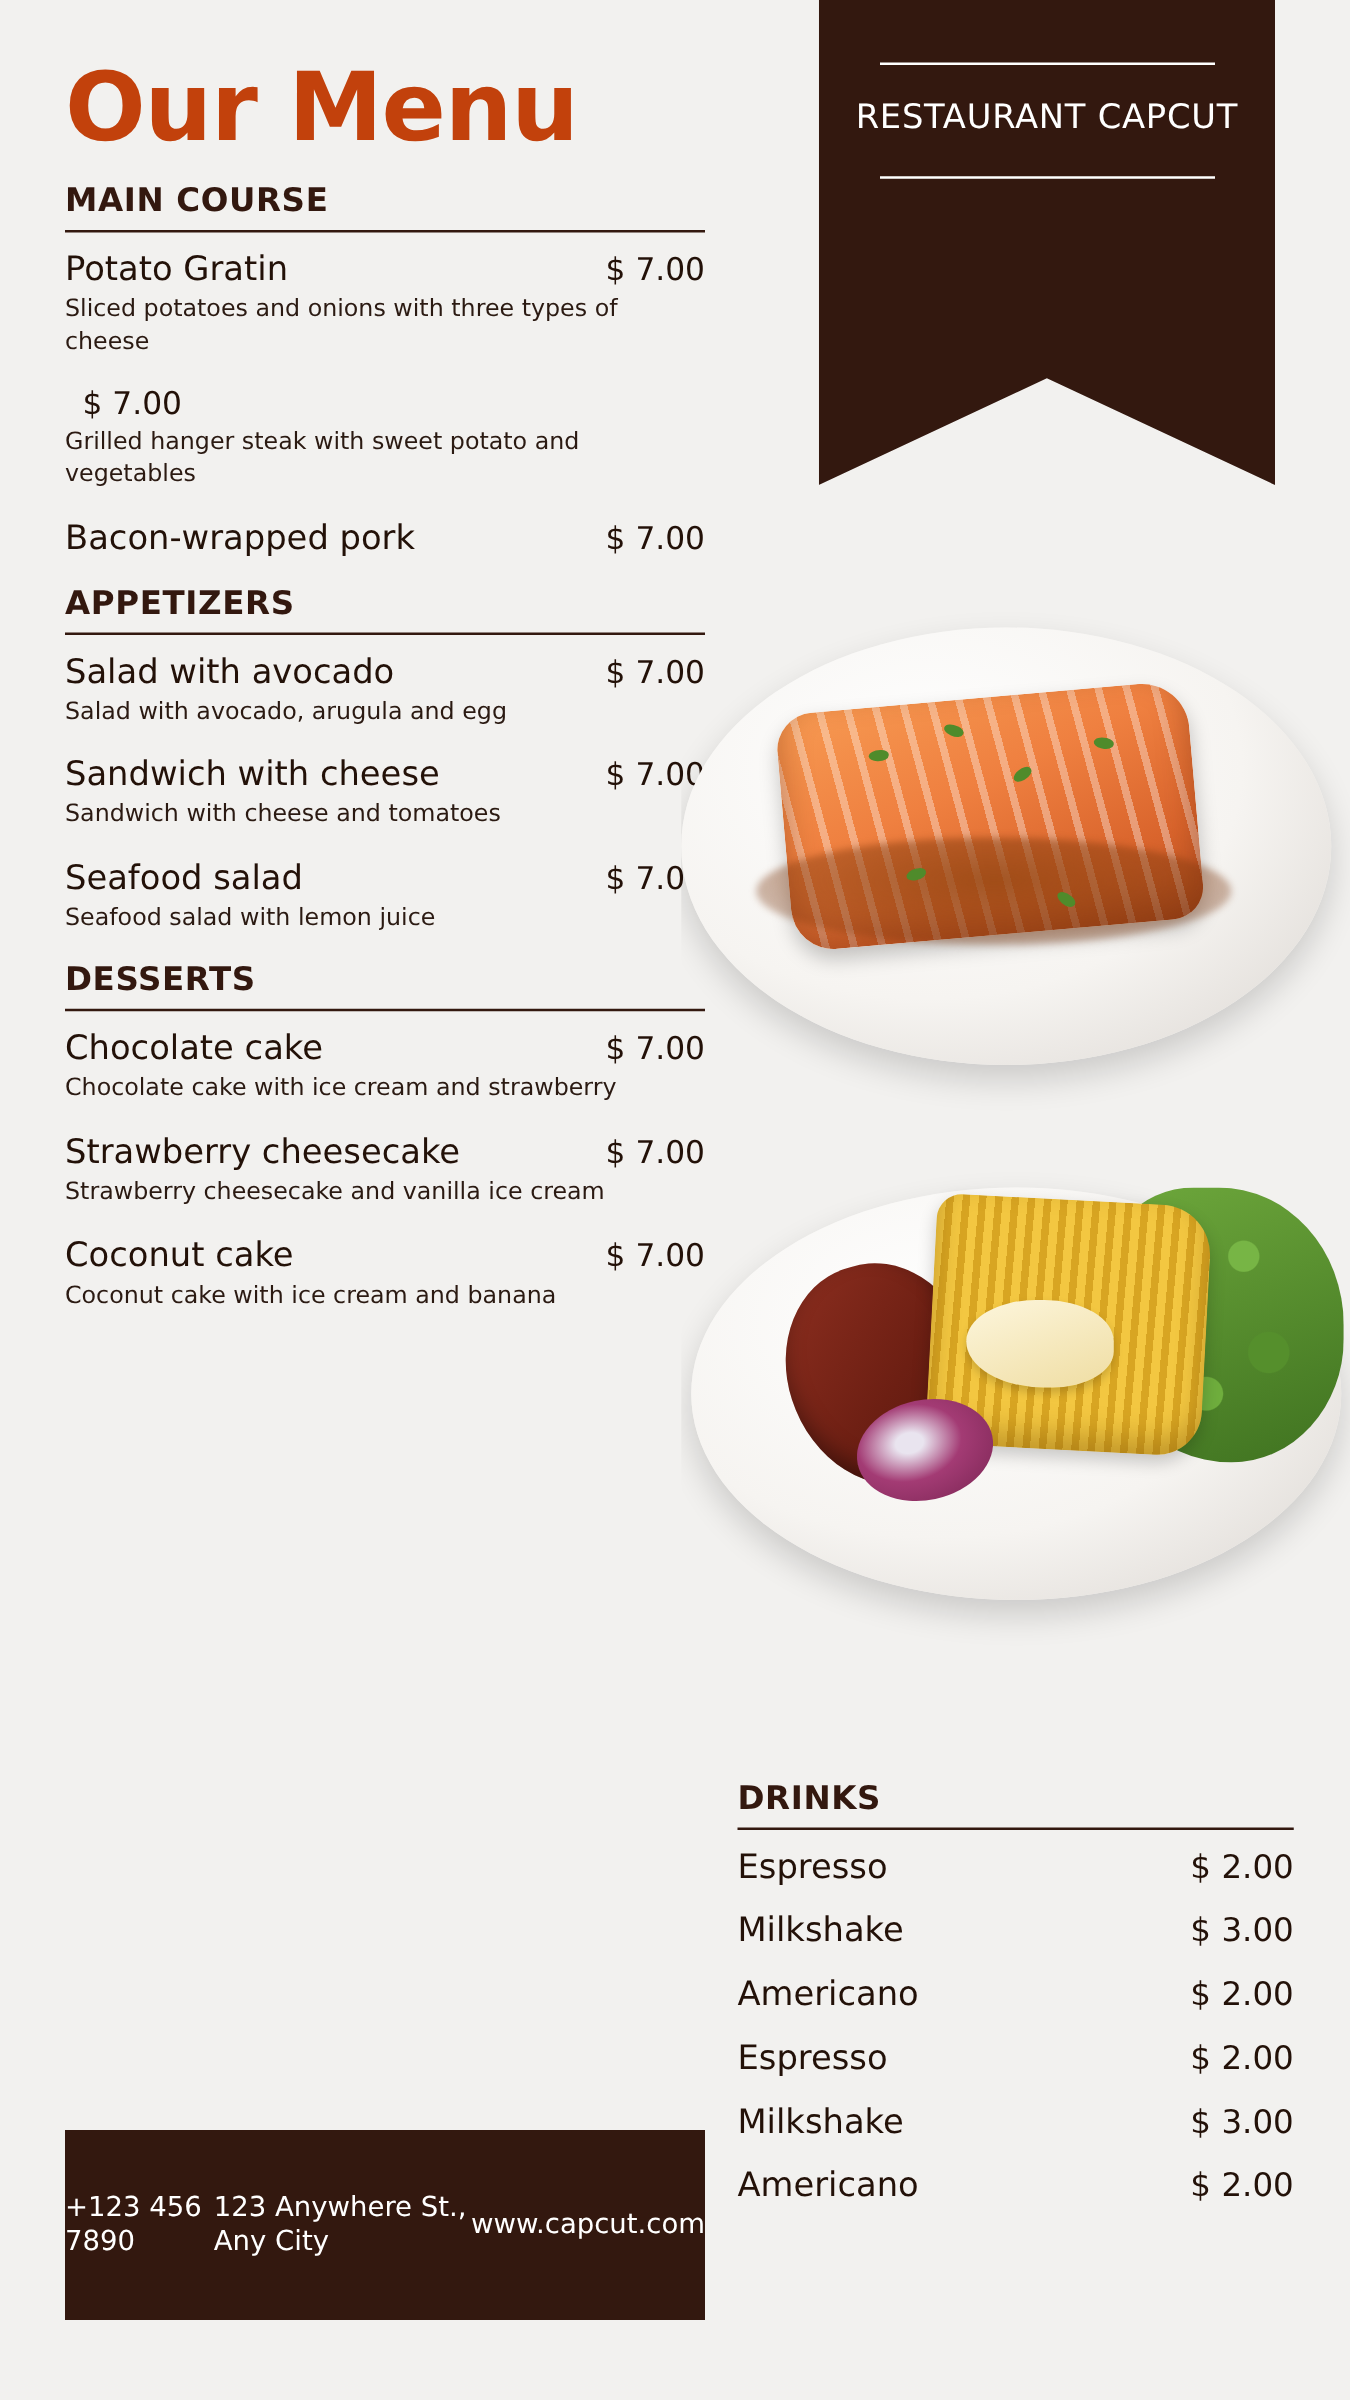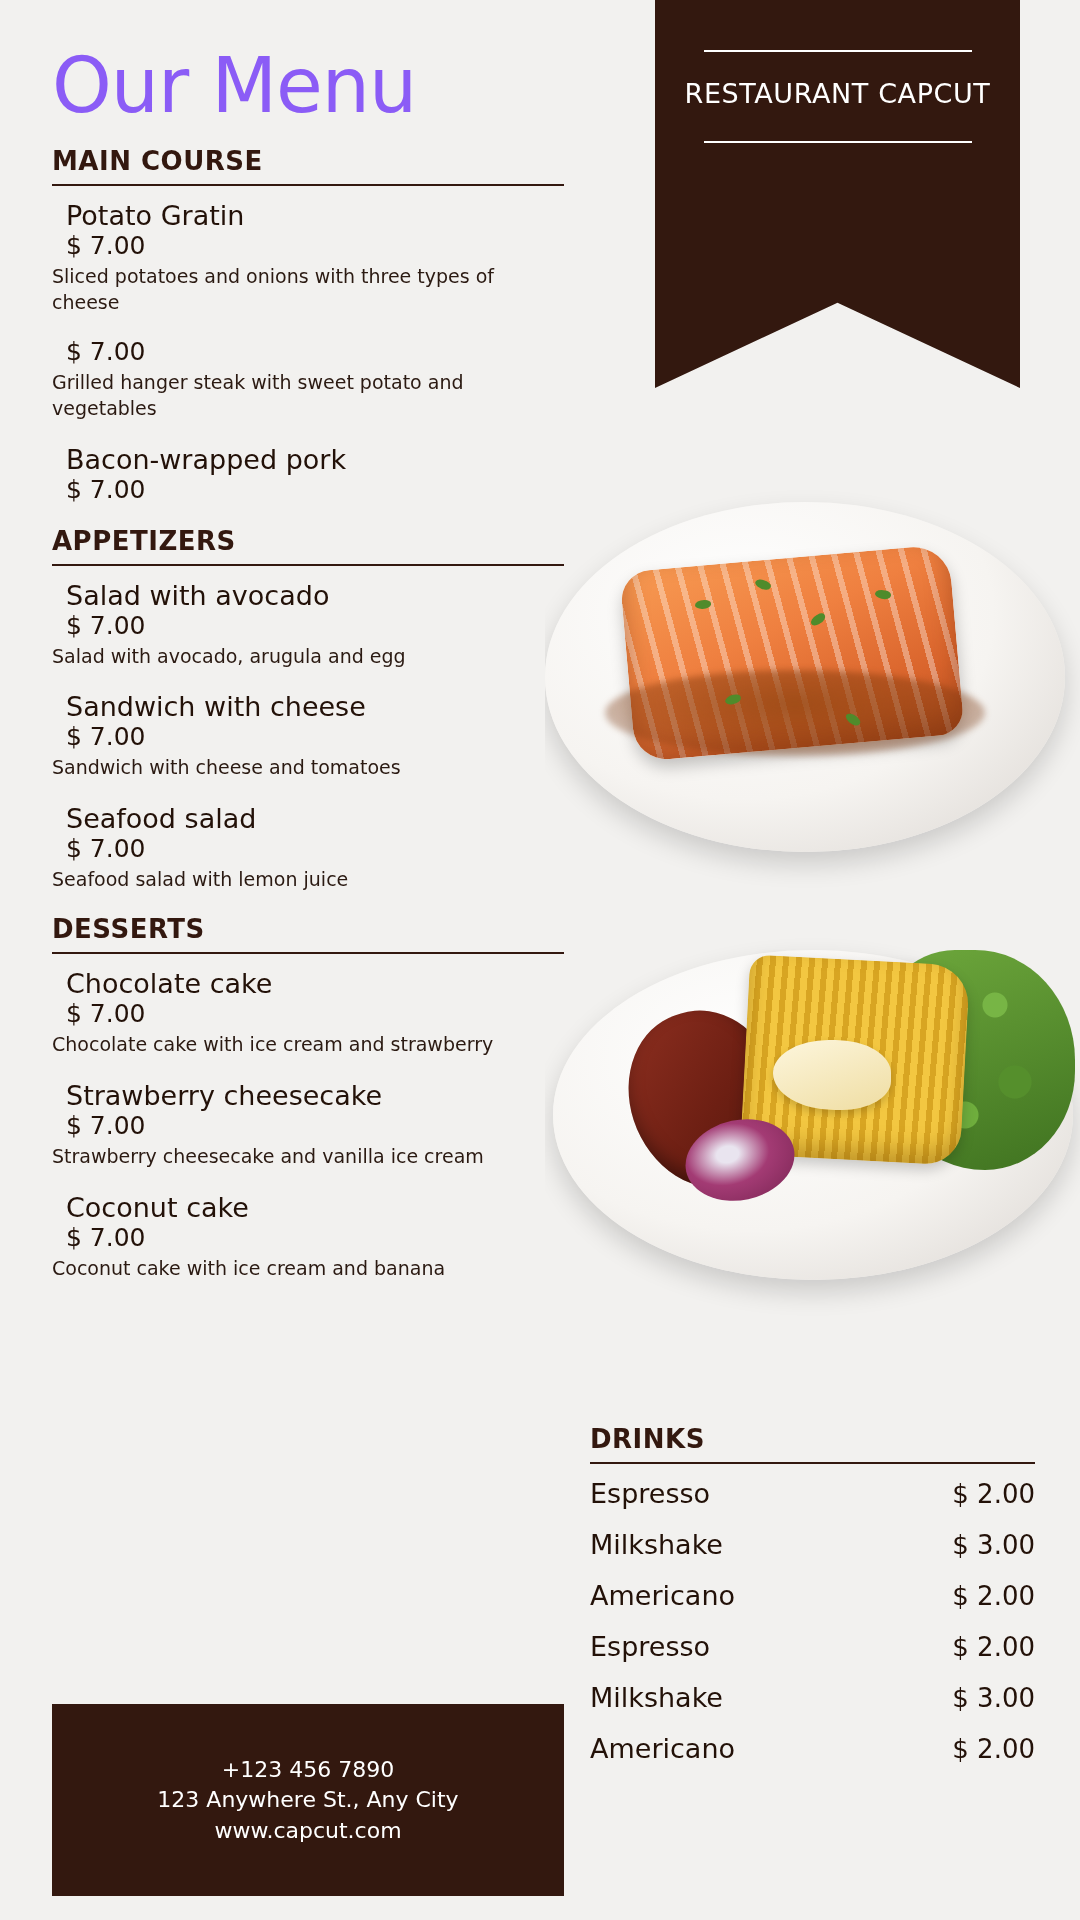--- a/index.html
+++ b/index.html
@@ -21,24 +21,24 @@
   
   .left-col {
     position: absolute;
     left: 52px;
     top: 0;
     width: 520px;
   }
 
   .menu-title {
     font-family: "DejaVu Sans", sans-serif;
-    font-weight: 400;
+    font-weight: 700;
     font-size: 76px;
     letter-spacing: -1px;
-    color: #8b5cf6;
+    color: #c2410c;
     line-height: 1.0;
     margin-top: 48px;
   }
 
   .section {
     margin-top: 22px;
   }
   .section-head {
     font-size: 26px;
     font-weight: 700;
@@ -54,21 +54,20 @@
   }
 
   .item {
     margin-bottom: 22px;
   }
   .item-row {
     display: flex;
     align-items: baseline;
     justify-content: space-between;
     width: 512px;
-    flex-direction: column;
   }
   .item-name {
     font-size: 27px;
     color: #231108;
     font-weight: 400;
     white-space: nowrap;
   }
   .item-price {
     font-size: 25px;
     color: #231108;
@@ -83,25 +82,25 @@
     margin-top: 4px;
     width: 500px;
   }
 
   
   .contact-box {
     position: absolute;
     left: 52px;
     top: 1704px;
     width: 512px;
-    height: 192px;
+    height: 152px;
     background: #33180f;
     color: #ffffff;
     display: flex;
-    flex-direction: column;
+    flex-direction: row;
     align-items: center;
     justify-content: center;
     gap: 3px;
   }
   .contact-line { font-size: 22px; line-height: 1.25; }
 
   
   .ribbon {
     position: absolute;
     left: 655px;

